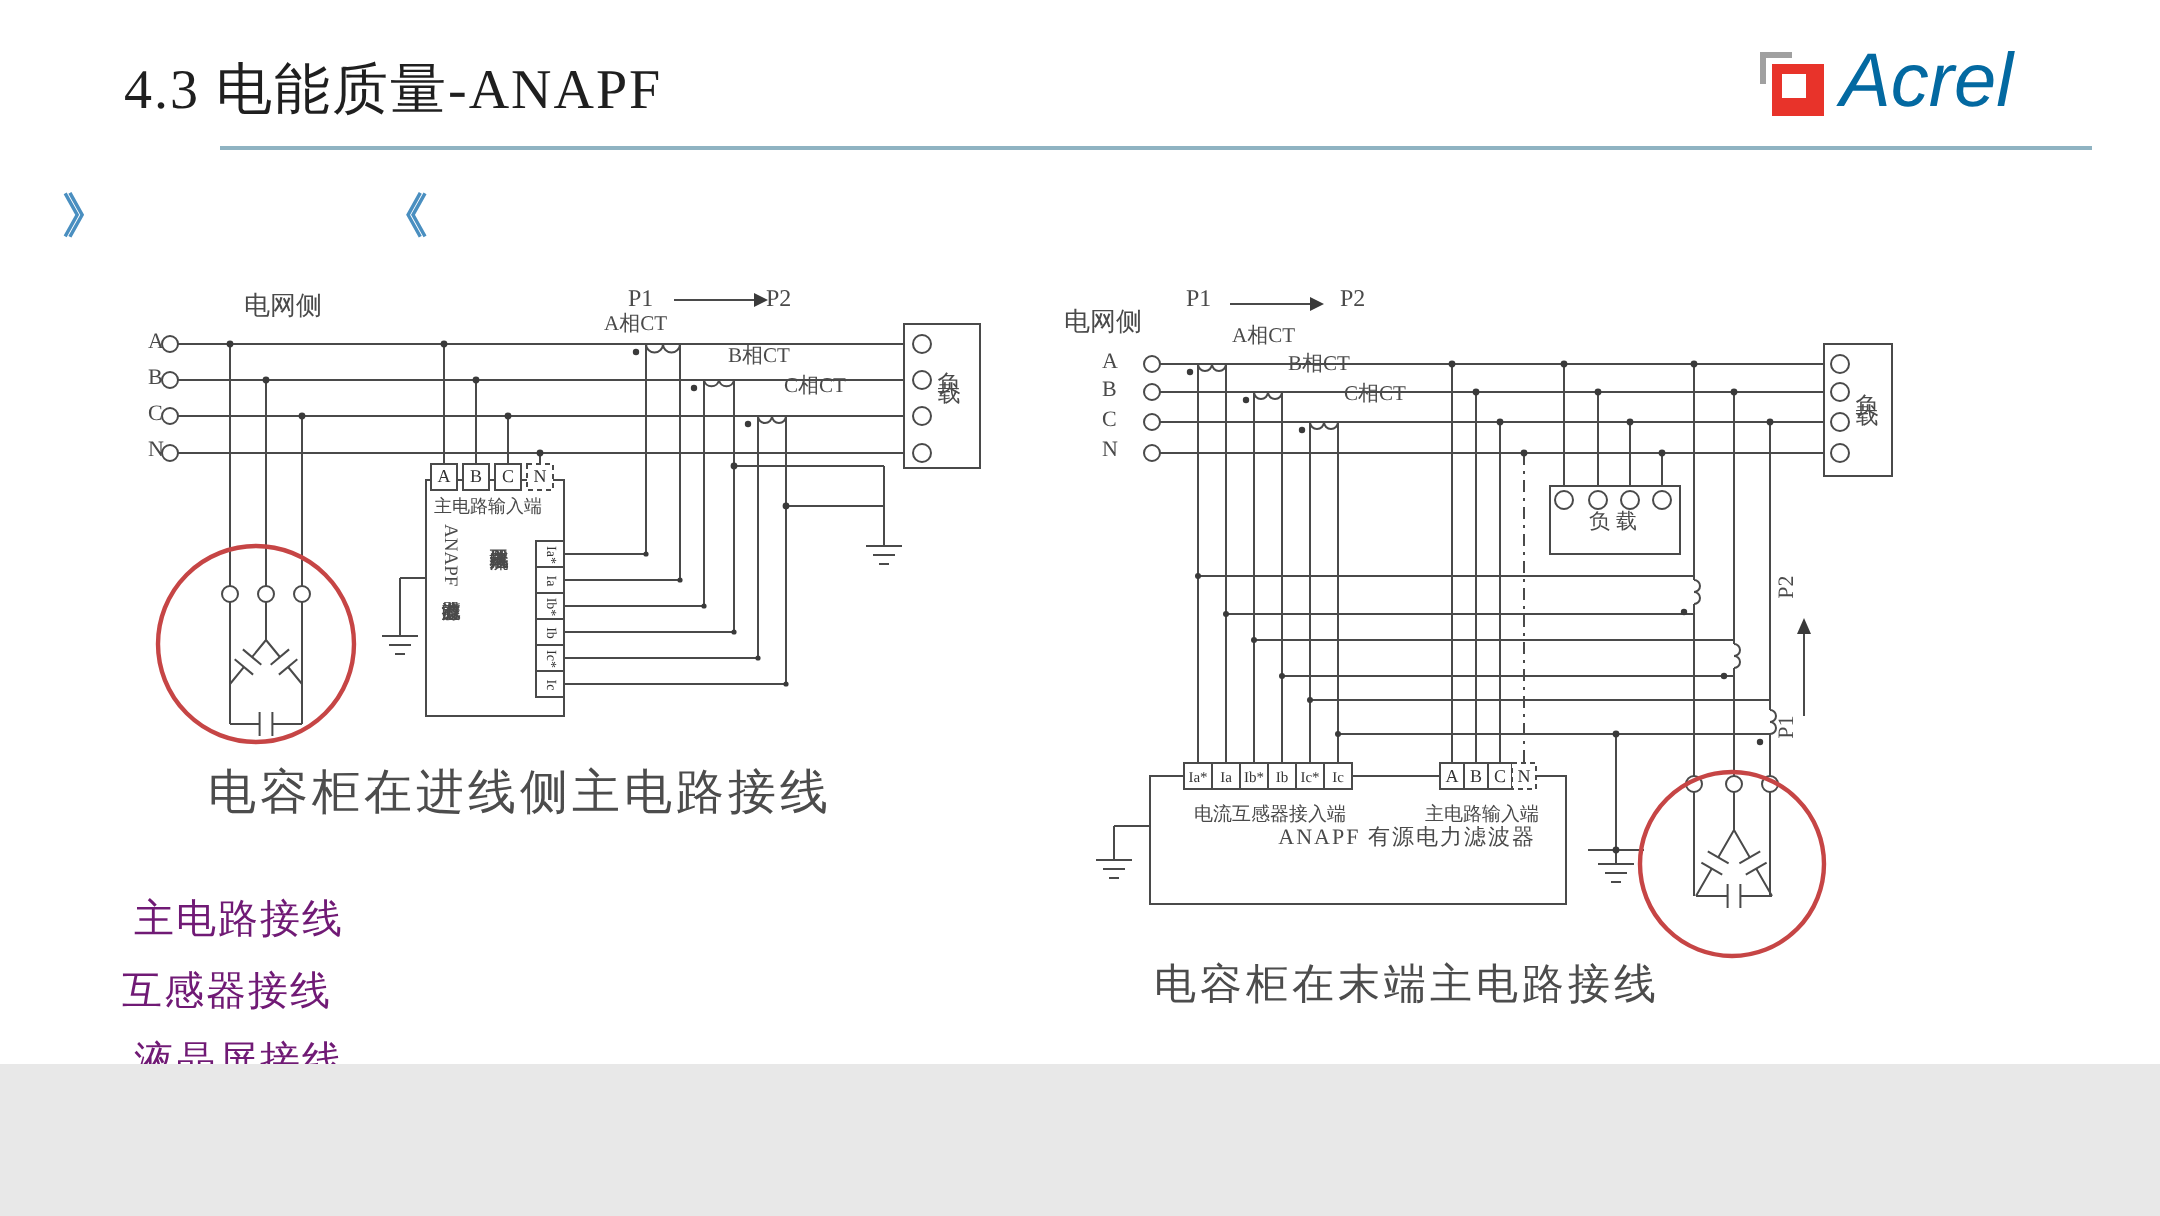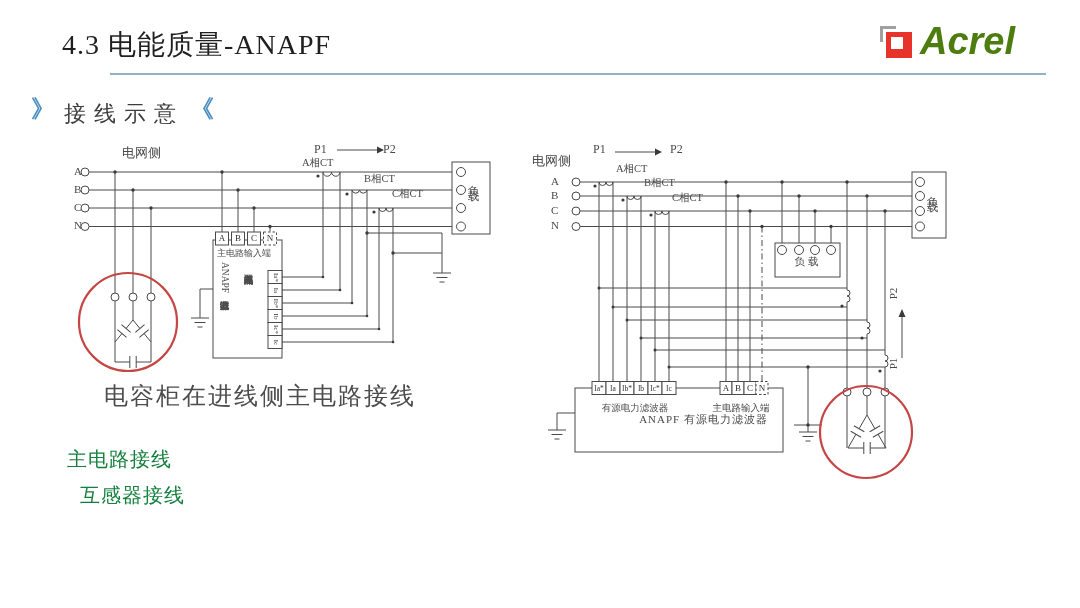--- a/index.html
+++ b/index.html
@@ -1,49 +1,48 @@
 <!DOCTYPE html>
 <html><head>
 <meta charset="utf-8">
 <style>
   html,body{margin:0;padding:0;background:#e8e8e8}
-  #page{position:relative;width:1080px;height:608px;background:#ffffff;overflow:hidden;font-family:"Liberation Serif",serif}
+  #page{position:relative;width:1080px;height:532px;background:#ffffff;overflow:hidden;font-family:"Liberation Serif",serif}
   .abs{position:absolute}
   .title{position:absolute;left:62px;top:26px;font-size:28px;color:#1f1f1f;letter-spacing:1px;white-space:nowrap}
   .rule{position:absolute;left:110px;top:73px;width:936px;height:2px;background:#8fb3c2}
   .logo{position:absolute;left:872px;top:18px;display:flex;align-items:center}
-  .logo-text{font-family:"Liberation Sans",sans-serif;font-weight:700;font-style:italic;font-size:38px;color:#4d7c0f;letter-spacing:0px;margin-left:2px}
+  .logo-text{font-family:"Liberation Sans",sans-serif;font-weight:400;font-style:italic;font-size:38px;color:#0369a1;letter-spacing:0px;margin-left:2px}
   .mk{position:absolute;font-size:24px;font-weight:bold;color:#4a8fc0;line-height:1}
   .sec-title{position:absolute;left:64px;top:99px;font-size:22px;color:#3d3d3d;letter-spacing:8px;white-space:nowrap}
   .lbl{position:absolute;color:#4a4a4a;white-space:nowrap;line-height:1}
   .term{position:absolute;color:#333;text-align:center;line-height:13px;height:13px;white-space:nowrap}
   .vlbl{position:absolute;writing-mode:vertical-rl;color:#4a4a4a;line-height:1;white-space:nowrap}
   .rot{transform:rotate(90deg)}
   .rotccw{transform:rotate(-90deg)}
   .caption{position:absolute;color:#4c4c4c;white-space:nowrap}
-  .note{position:absolute;color:#15803d;white-space:nowrap;font-size:20px;letter-spacing:1px}
+  .note{position:absolute;color:#701a75;white-space:nowrap;font-size:20px;letter-spacing:1px}
 </style>
 </head>
 <body>
 
 <div id="page">
 
   <div class="title">4.3  电能质量-ANAPF</div>
   <div class="rule"></div>
   <div class="logo">
     <svg width="46" height="46" viewBox="0 0 46 46">
       <path d="M8 8 H24 V11 H11 V24 H8 Z" fill="#a0a0a0"></path>
       <rect x="14" y="14" width="26" height="26" fill="#e8332a"></rect>
       <rect x="19" y="19" width="12" height="12" fill="#ffffff"></rect>
     </svg>
     <span class="logo-text">Acrel</span>
   </div>
 
   <span class="mk" style="left:31px;top:97px">》</span>
-  <span class="sec-title">接线示意</span>
   <span class="mk" style="left:190px;top:97px">《</span>
 
   <svg class="abs" style="left:0;top:130px" width="1080" height="478" viewBox="0 0 1080 478">
     <defs>
       <g id="gnd">
         <line x1="-9" y1="0" x2="9" y2="0"></line>
         <line x1="-5.5" y1="4.5" x2="5.5" y2="4.5"></line>
         <line x1="-2.5" y1="9" x2="2.5" y2="9"></line>
       </g>
       <g id="cap">
@@ -254,24 +253,26 @@
   <div class="term" style="left:592px;top:381.5px;width:14px;font-size:7.5px">Ia*</div>
   <div class="term" style="left:606px;top:381.5px;width:14px;font-size:7.5px">Ia</div>
   <div class="term" style="left:620px;top:381.5px;width:14px;font-size:7.5px">Ib*</div>
   <div class="term" style="left:634px;top:381.5px;width:14px;font-size:7.5px">Ib</div>
   <div class="term" style="left:648px;top:381.5px;width:14px;font-size:7.5px">Ic*</div>
   <div class="term" style="left:662px;top:381.5px;width:14px;font-size:7.5px">Ic</div>
   <div class="term" style="left:720px;top:381.5px;width:12px;font-size:9px">A</div>
   <div class="term" style="left:732px;top:381.5px;width:12px;font-size:9px">B</div>
   <div class="term" style="left:744px;top:381.5px;width:12px;font-size:9px">C</div>
   <div class="term" style="left:756px;top:381.5px;width:12px;font-size:9px">N</div>
-  <div class="lbl" style="left:590px;top:404px;width:90px;font-size:9.5px;text-align:center">有源电力滤波器</div>
+  <div class="lbl" style="left:590px;top:404px;width:90px;font-size:9.5px;text-align:center">电流互感器接入端</div>
   <div class="lbl" style="left:712px;top:404px;width:58px;font-size:9.5px;text-align:center">主电路输入端</div>
   <div class="lbl" style="left:598px;top:414px;width:170px;font-size:11px;text-align:right;letter-spacing:1px">ANAPF 有源电力滤波器</div>
   <div class="lbl" style="left:790px;top:257px;width:36px;font-size:10.5px;text-align:center;letter-spacing:3px">负载</div>
   <div class="vlbl" style="left:926px;top:187px;font-size:11.5px;letter-spacing:5px">负载</div>
   <div class="lbl rotccw" style="left:888px;top:288px;font-size:11px">P2</div>
   <div class="lbl rotccw" style="left:888px;top:358px;font-size:11px">P1</div>
+  <div class="caption" style="left:577px;top:478px;font-size:21px;letter-spacing:2px">电容柜在末端主电路接线</div>
 
   <div class="note" style="left:67px;top:446px">主电路接线</div>
-  <div class="note" style="left:80px;top:482px">互感器接线</div>
+  <div class="note" style="left:61px;top:482px">互感器接线</div>
+  <div class="note" style="left:67px;top:517px">液晶屏接线</div>
 
 </div>
 
 </body></html>

